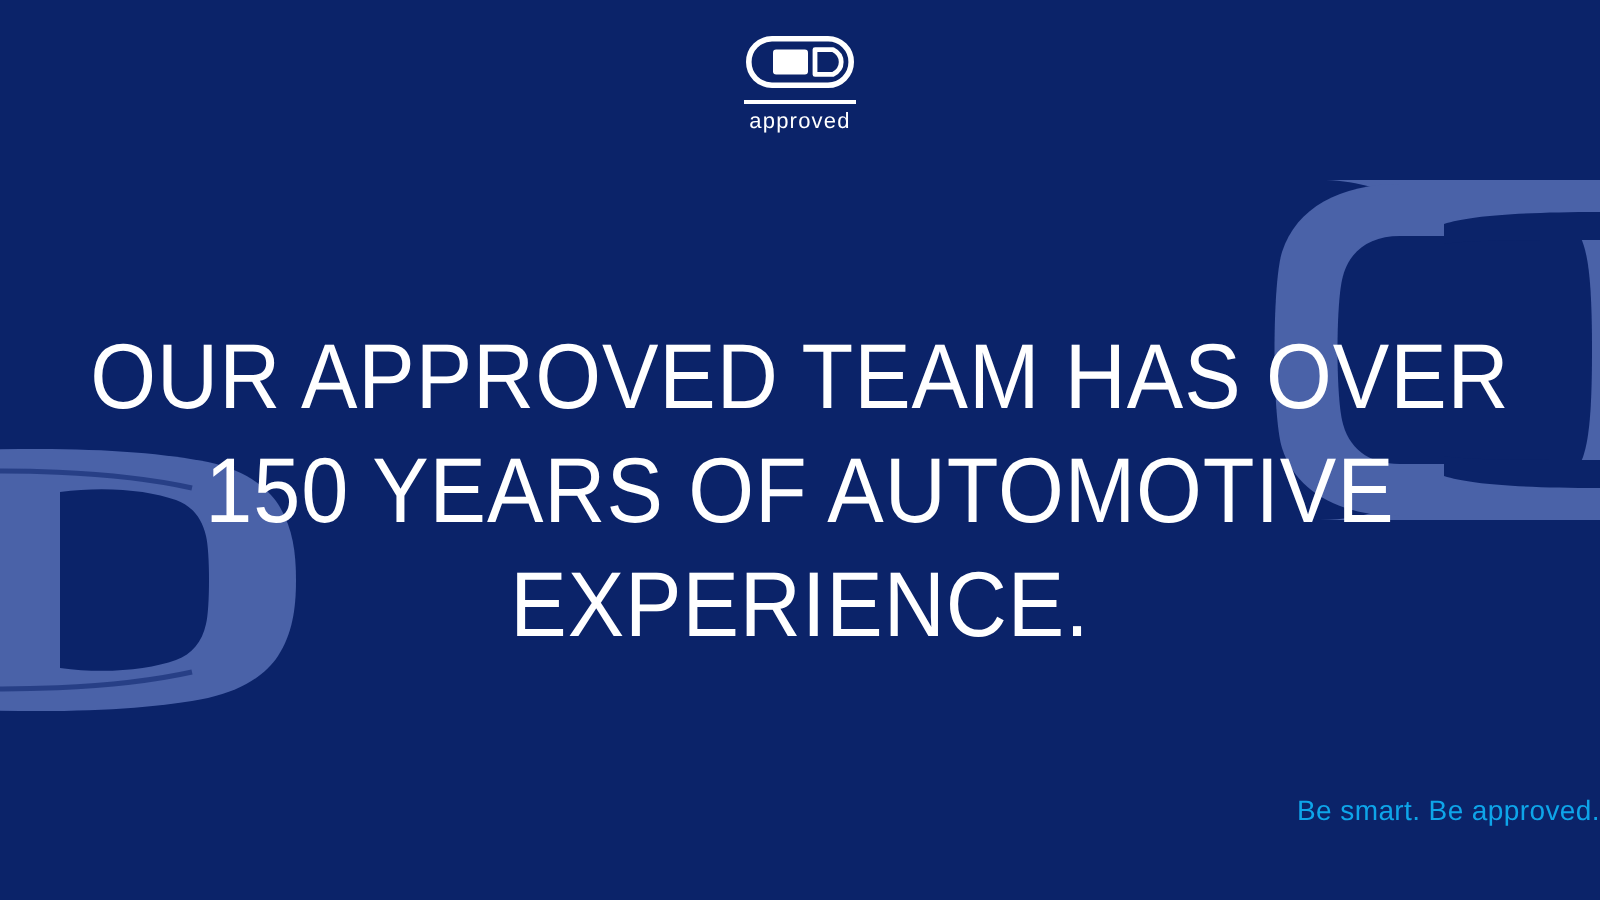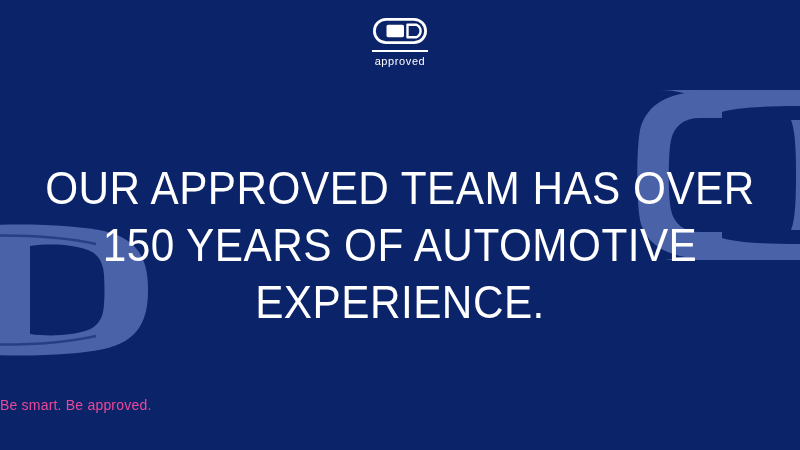--- a/index.html
+++ b/index.html
@@ -75,22 +75,22 @@
     display: block;
     white-space: nowrap;
   }
 
   
   .tagline {
     position: absolute;
     top: 398px;
     left: 0;
     width: 800px;
-    text-align: left;
-    color: #ec4899;
+    text-align: right;
+    color: #0ea5e9;
     font-size: 14px;
     line-height: 1;
     font-weight: 400;
     letter-spacing: 0.2px;
   }
 </style>
 </head>
 <body>
 
 <div id="slide">

